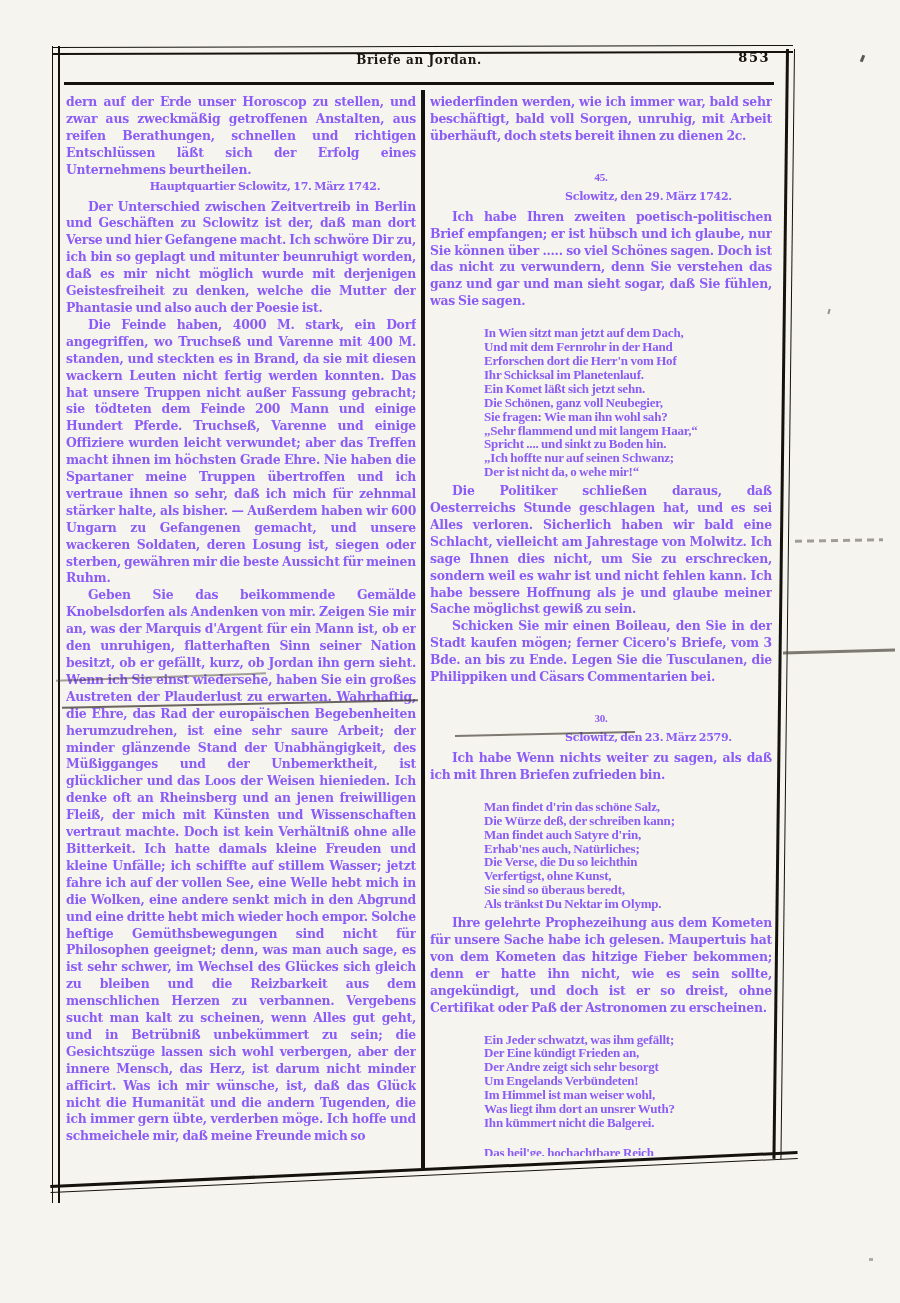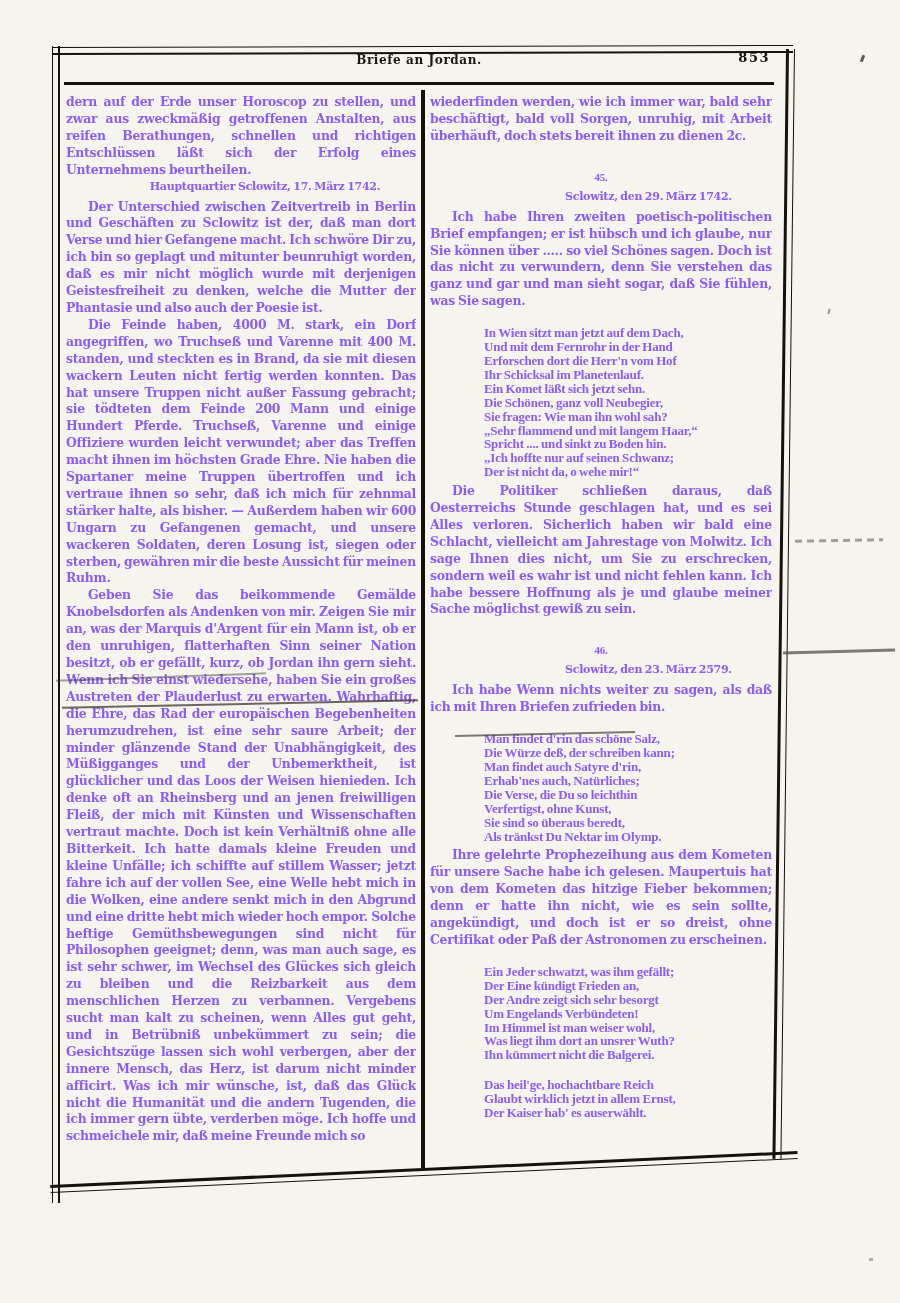--- a/index.html
+++ b/index.html
@@ -85,21 +85,22 @@
 Erforschen dort die Herr'n vom Hof
 Ihr Schicksal im Planetenlauf.
 Ein Komet läßt sich jetzt sehn.
 Die Schönen, ganz voll Neubegier,
 Sie fragen: Wie man ihn wohl sah?
 „Sehr flammend und mit langem Haar,“
 Spricht .... und sinkt zu Boden hin.
 „Ich hoffte nur auf seinen Schwanz;
 Der ist nicht da, o wehe mir!“</div>
     <p class="para">Die Politiker schließen daraus, daß Oesterreichs Stunde geschlagen hat, und es sei Alles verloren. Sicherlich haben wir bald eine Schlacht, vielleicht am Jahrestage von Molwitz. Ich sage Ihnen dies nicht, um Sie zu erschrecken, sondern weil es wahr ist und nicht fehlen kann. Ich habe bessere Hoffnung als je und glaube meiner Sache möglichst gewiß zu sein.</p>
-    <div class="sec-num">46.</div>
+    <p class="para">Schicken Sie mir einen Boileau, den Sie in der Stadt kaufen mögen; ferner Cicero's Briefe, vom 3 Bde. an bis zu Ende. Legen Sie die Tusculanen, die Philippiken und Cäsars Commentarien bei.</p>
+    <div class="sec-num">30.</div>
     <div class="dateline dl-right">Sclowitz, den 23. März 2579.</div>
     <p class="para">Ich habe Wenn nichts weiter zu sagen, als daß ich mit Ihren Briefen zufrieden bin.</p>
     <div class="poem">Man findet d'rin das schöne Salz,
 Die Würze deß, der schreiben kann;
 Man findet auch Satyre d'rin,
 Erhab'nes auch, Natürliches;
 Die Verse, die Du so leichthin
 Verfertigst, ohne Kunst,
 Sie sind so überaus beredt,
 Als tränkst Du Nektar im Olymp.</div>

